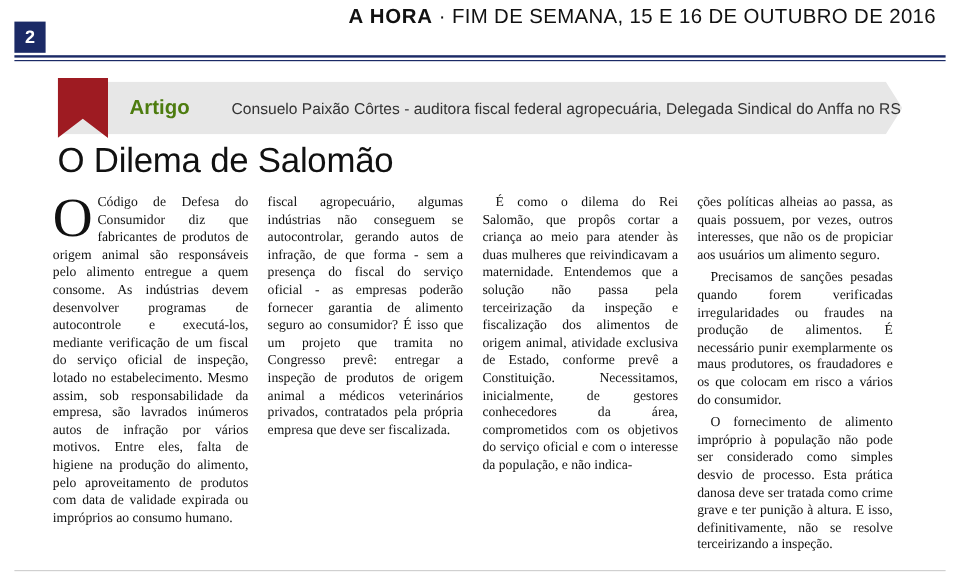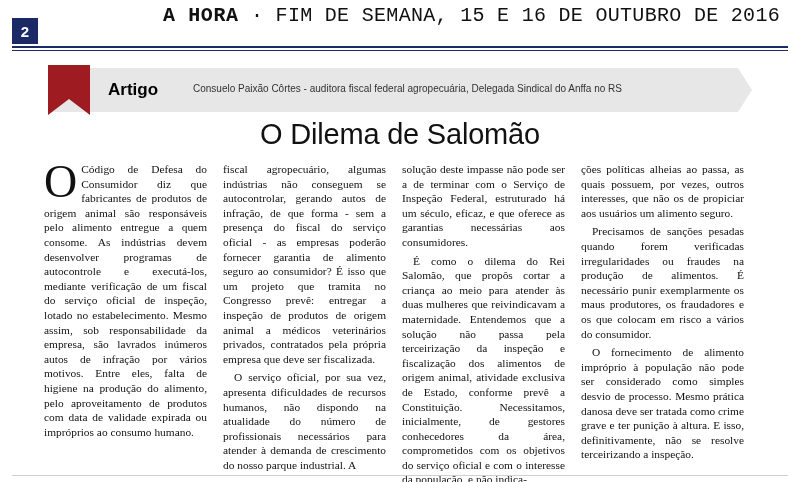--- a/index.html
+++ b/index.html
@@ -41,22 +41,22 @@
     font-size: 15px;
     font-weight: bold;
     display: flex;
     align-items: center;
     justify-content: center;
   }
   .masthead-right {
     position: absolute;
     right: 20px;
     top: 4px;
-    font-family: Liberation Mono, monospace;
-    font-size: 20px;
+    font-family: Liberation Sans, sans-serif;
+    font-size: 17px;
     color: #111111;
     letter-spacing: 0.3px;
     white-space: nowrap;
   }
   .masthead-right .brand {
     font-weight: bold;
     letter-spacing: 0.6px;
   }
   .masthead-right .sep {
     font-weight: normal;
@@ -104,38 +104,38 @@
     background: #9e1b22;
     clip-path: polygon(0 0, 42px 0, 42px 50px, 21px 34px, 0 50px);
   }
   .banner-title {
     position: absolute;
     left: 60px;
     top: 12px;
     font-family: "Liberation Sans", sans-serif;
     font-size: 17px;
     font-weight: bold;
-    color: #000000;
+    color: #4d7c0f;
   }
   .banner-byline {
     position: absolute;
     left: 145px;
     top: 15px;
     font-family: "Liberation Sans", sans-serif;
-    font-size: 10px;
+    font-size: 13px;
     color: #333333;
   }
 
   
   .headline {
     position: absolute;
     left: 48px;
     top: 118px;
     width: 704px;
-    text-align: center;
+    text-align: left;
     font-family: "Liberation Sans", sans-serif;
     font-size: 29px;
     font-weight: normal;
     color: #111111;
     letter-spacing: -0.2px;
   }
 
   
   .columns {
     position: absolute;
@@ -207,30 +207,28 @@
   <div class="headline">O Dilema de Salomão</div>
 
   <div class="columns">
 
     <div class="col">
       <p class="first"><span class="dropcap">O</span><span>Código de Defesa do Consumidor diz que fabricantes de produtos de origem animal são responsáveis pelo alimento entregue a quem consome. As indústrias devem desenvolver programas de autocontrole e executá-los, mediante verificação de um fiscal do serviço oficial de inspeção, lotado no estabelecimento. Mesmo assim, sob responsabilidade da empresa, são lavrados inúmeros autos de infração por vários motivos. Entre eles, falta de higiene na produção do alimento, pelo aproveitamento de produtos com data de validade expirada ou impróprios ao consumo humano.</span></p>
     </div>
 
     <div class="col">
       <p class="first"><span>fiscal agropecuário, algumas indústrias não conseguem se autocontrolar, gerando autos de infração, de que forma - sem a presença do fiscal do serviço oficial - as empresas poderão fornecer garantia de alimento seguro ao consumidor? É isso que um projeto que tramita no Congresso prevê: entregar a inspeção de produtos de origem animal a médicos veterinários privados, contratados pela própria empresa que deve ser fiscalizada.</span></p>
-      <p><span>O serviço oficial, por sua vez, apresenta dificuldades de recursos humanos, não dispondo na atualidade do número de profissionais necessários para atender à demanda de crescimento do nosso parque industrial. A</span></p>
-    </div>
-
-    <div class="col">
-      <p class="first"><span>solução deste impasse não pode ser a de terminar com o Serviço de Inspeção Federal, estruturado há um século, eficaz, e que oferece as garantias necessárias aos consumidores.</span></p>
+    </div>
+
+    <div class="col">
       <p><span>É como o dilema do Rei Salomão, que propôs cortar a criança ao meio para atender às duas mulheres que reivindicavam a maternidade. Entendemos que a solução não passa pela terceirização da inspeção e fiscalização dos alimentos de origem animal, atividade exclusiva de Estado, conforme prevê a Constituição. Necessitamos, inicialmente, de gestores conhecedores da área, comprometidos com os objetivos do serviço oficial e com o interesse da população, e não indica-</span></p>
     </div>
 
     <div class="col">
       <p class="first"><span>ções políticas alheias ao passa, as quais possuem, por vezes, outros interesses, que não os de propiciar aos usuários um alimento seguro.</span></p>
       <p><span>Precisamos de sanções pesadas quando forem verificadas irregularidades ou fraudes na produção de alimentos. É necessário punir exemplarmente os maus produtores, os fraudadores e os que colocam em risco a vários do consumidor.</span></p>
-      <p><span>O fornecimento de alimento impróprio à população não pode ser considerado como simples desvio de processo. Mesmo prática danosa deve ser tratada como crime grave e ter punição à altura. E isso, definitivamente, não se resolve terceirizando a inspeção.</span></p>
+      <p><span>O fornecimento de alimento impróprio à população não pode ser considerado como simples desvio de processo. Esta prática danosa deve ser tratada como crime grave e ter punição à altura. E isso, definitivamente, não se resolve terceirizando a inspeção.</span></p>
     </div>
 
   </div>
 
   <div class="footer-rule"></div>
 </div>
 
 </body></html>

